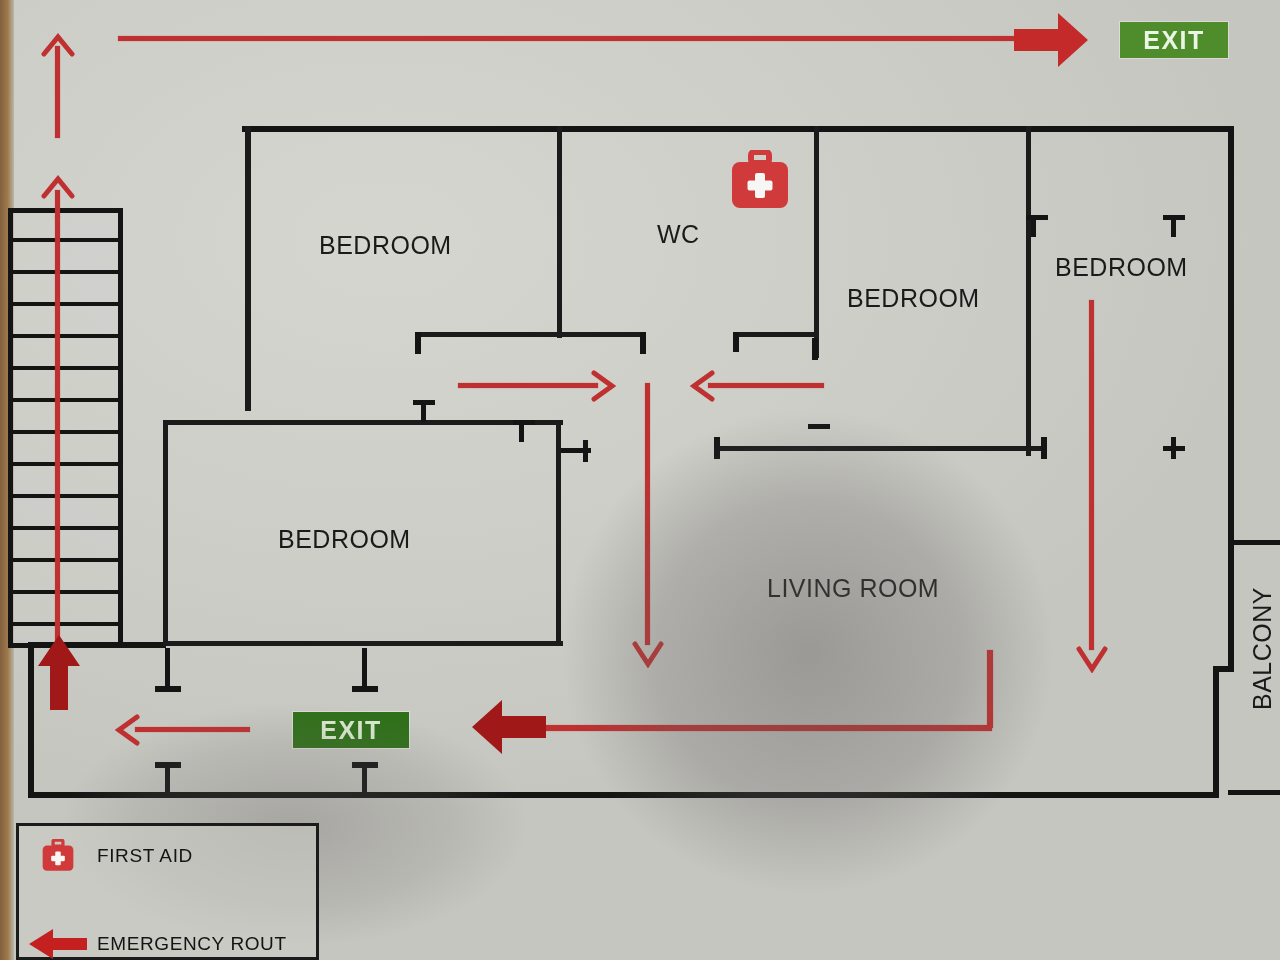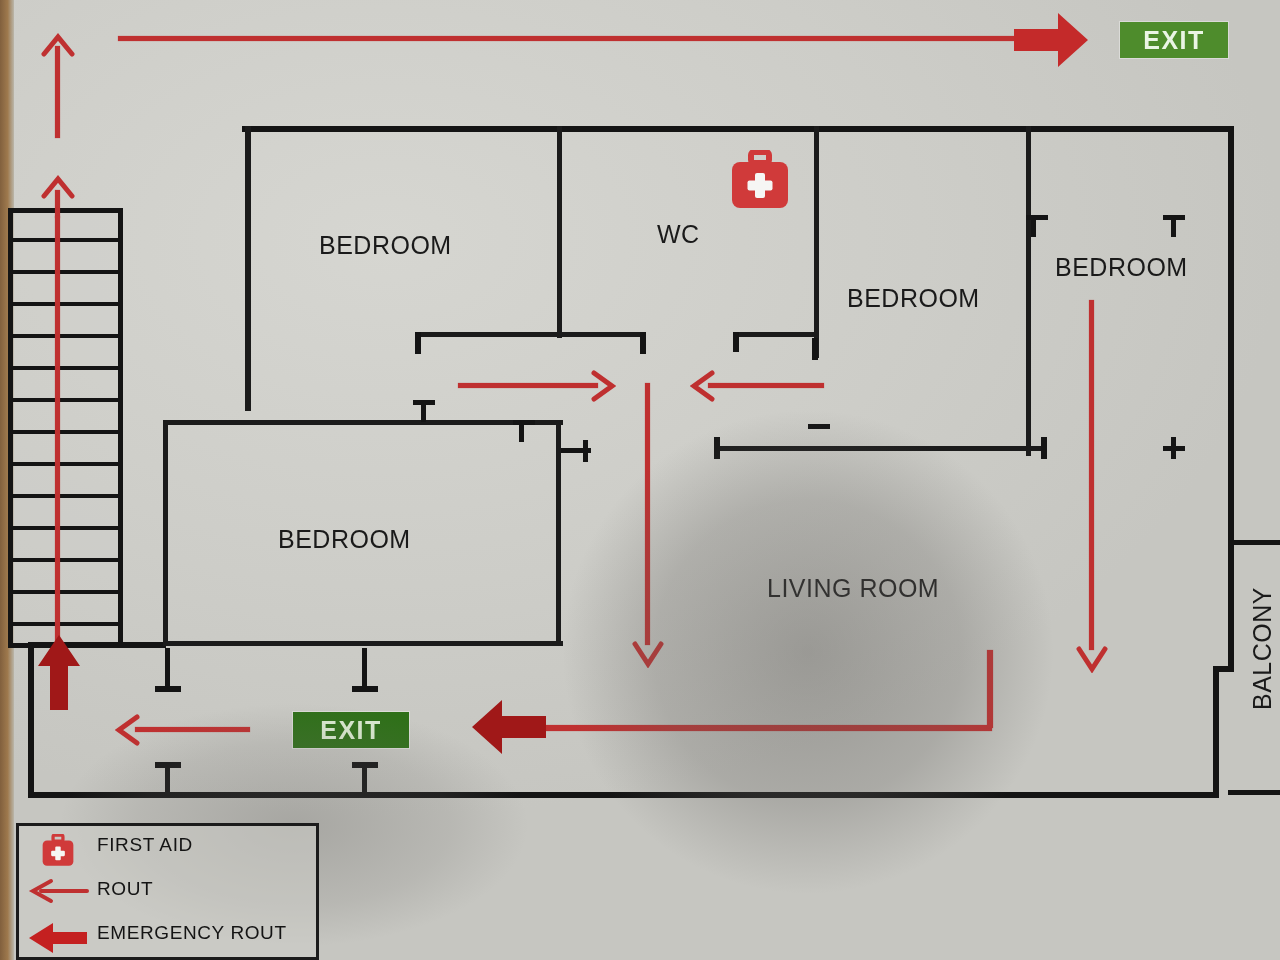--- a/index.html
+++ b/index.html
@@ -120,21 +120,21 @@
     width: 303px; height: 137px;
     border: 3px solid #1b1b1b;
     box-sizing: border-box;
     background: rgba(206,206,200,.55);
   }
   .legend-row {
     position: absolute;
     left: 0; right: 12px;
     height: 44px;
     display: flex;
-    align-items: flex-start;
+    align-items: center;
   }
   .legend-glyph {
     width: 78px;
     display: flex;
     align-items: center;
     justify-content: center;
     flex: 0 0 78px;
   }
   .legend-text {
     color: #141414;
@@ -341,29 +341,20 @@
         <svg width="34" height="34" viewBox="0 0 60 62">
           <rect x="21" y="2" width="18" height="11" rx="3" fill="none" stroke="#d03a3a" stroke-width="6"></rect>
           <rect x="2" y="12" width="56" height="46" rx="8" fill="#d03a3a"></rect>
           <rect x="25" y="23" width="10" height="25" rx="2" fill="#f6f6f4"></rect>
           <rect x="17.5" y="30.5" width="25" height="10" rx="2" fill="#f6f6f4"></rect>
         </svg>
       </div>
       <div class="legend-text">FIRST AID</div>
     </div>
 
-    <div class="legend-row" style="top:52px;">
-      <div class="legend-glyph">
-        <svg width="62" height="26" viewBox="0 0 62 26">
-          <path d="M60 13 L14 13" stroke="#bf3030" stroke-width="4" stroke-linecap="round" fill="none"></path>
-          <path d="M24 3 L6 13 L24 23" stroke="#bf3030" stroke-width="4" stroke-linecap="round" fill="none"></path>
-        </svg>
-      </div>
-      <div class="legend-text">ROUT</div>
-    </div>
 
     <div class="legend-row" style="top:96px;">
       <div class="legend-glyph">
         <svg width="62" height="32" viewBox="0 0 62 32">
           <path d="M60 10 L26 10 L26 1 L2 16 L26 31 L26 22 L60 22 Z" fill="#c42020"></path>
         </svg>
       </div>
       <div class="legend-text">EMERGENCY ROUT</div>
     </div>
 

